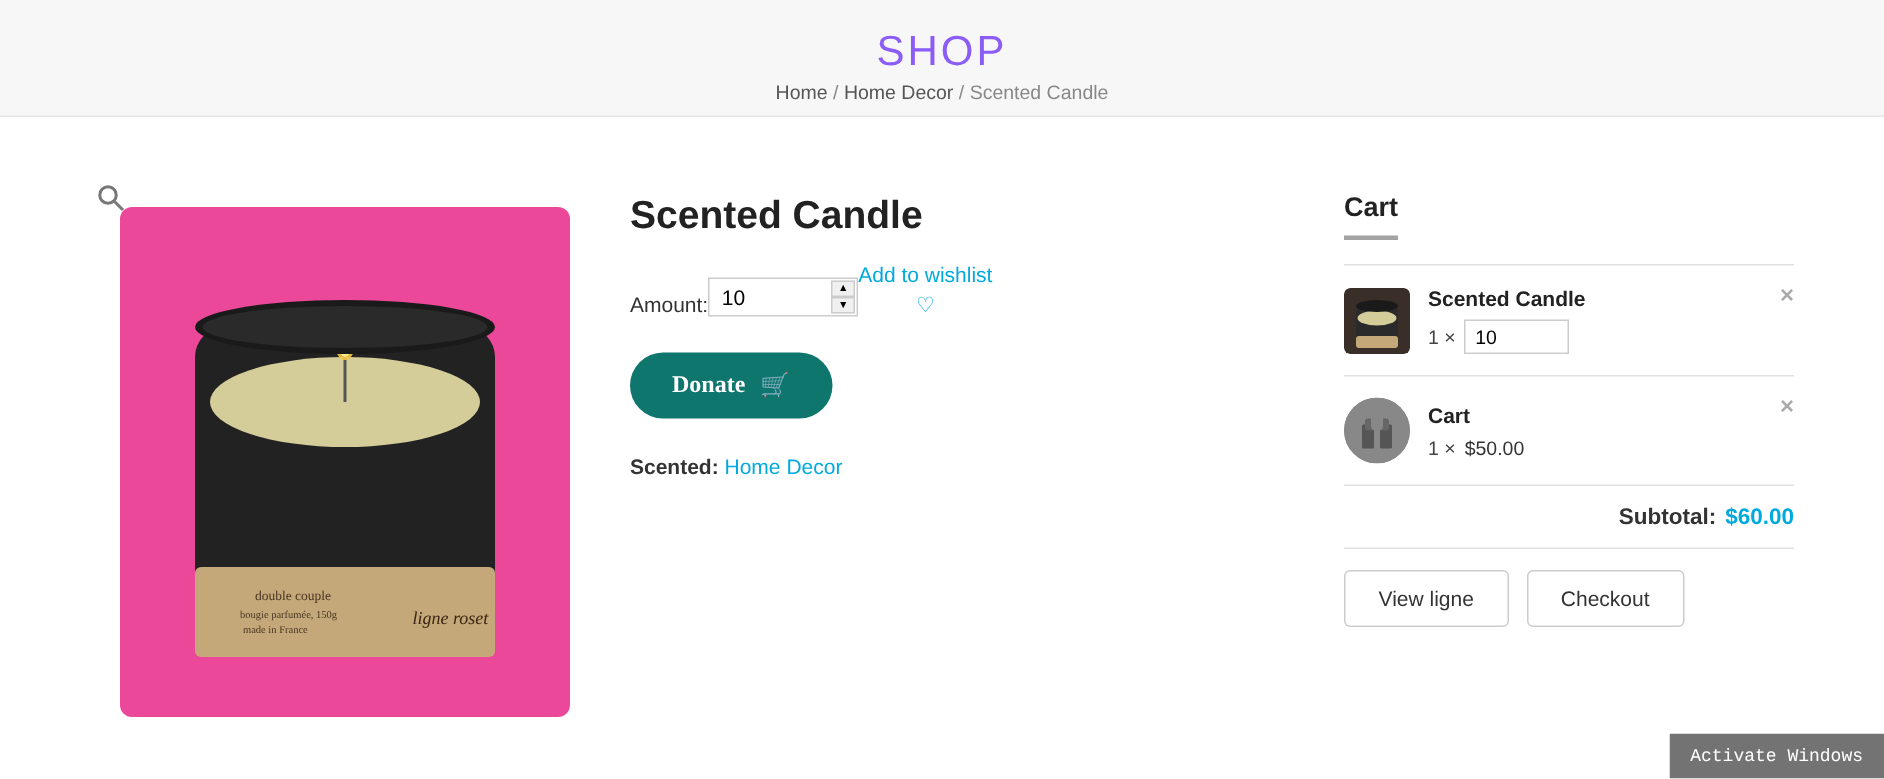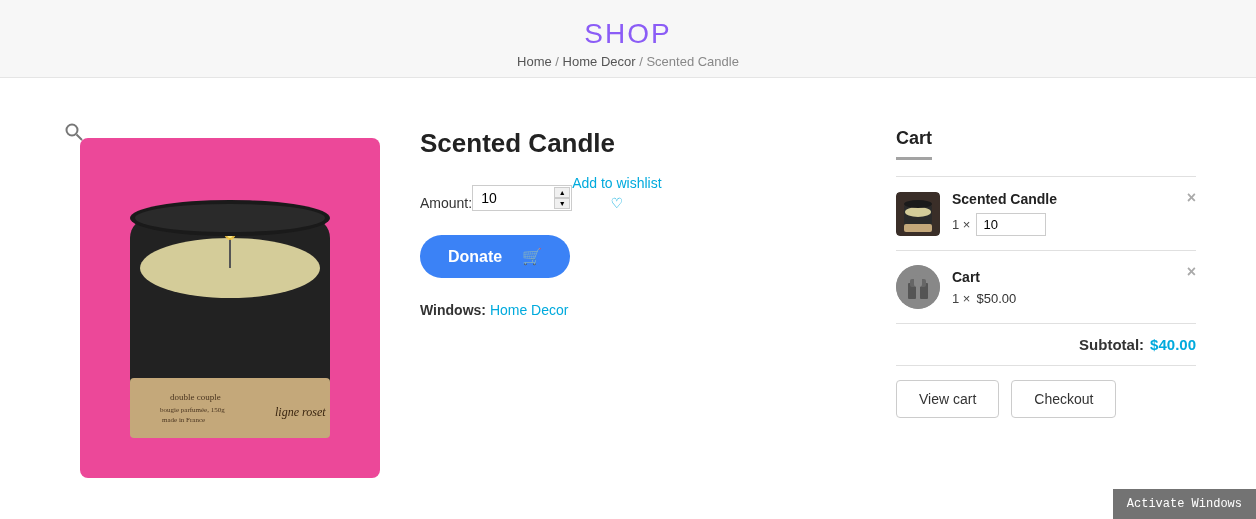--- a/index.html
+++ b/index.html
@@ -134,32 +134,33 @@
       font-size: 14px;
       display: flex;
       align-items: center;
       gap: 4px;
       flex-direction: column;
     }
     .wishlist-heart { color: #00aadd; font-size: 14px; }
 
     
     .donate-btn {
-      background: #3b82f6;
+      background: #0f766e;
       color: #fff;
       border: none;
       padding: 12px 28px;
       font-size: 16px;
       font-weight: bold;
       border-radius: 30px;
       cursor: pointer;
       display: flex;
       align-items: center;
-      gap: 20px;
+      gap: 10px;
       margin-bottom: 24px;
+      font-family: Liberation Serif, serif;
     }
     .cart-icon-btn { font-size: 16px; }
 
     
     .category-row { font-size: 14px; color: #333; }
     .category-link { color: #00aadd; text-decoration: none; }
 
     
     .cart-sidebar {
       width: 300px;
@@ -346,21 +347,21 @@
           <span class="wishlist-heart">♡</span>
         </a>
       </div>
 
       <button class="donate-btn">
         <span>Donate</span>
         <span class="cart-icon-btn">🛒</span>
       </button>
 
       <div class="category-row">
-        <strong>Windows:</strong>
+        <strong>Scented:</strong>
         <a href="#" class="category-link">Home Decor</a>
       </div>
     </div>
   </div>
 
   <div class="cart-sidebar">
     <div class="cart-title">Cart</div>
 
     <div class="cart-items">
 
@@ -406,26 +407,26 @@
             <span class="cart-item-price-text">$50.00</span>
           </div>
         </div>
         <button class="remove-btn">×</button>
       </div>
     </div>
 
     
     <div class="subtotal-row">
       <span class="subtotal-label">Subtotal:</span>
-      <span class="subtotal-amount">$40.00</span>
+      <span class="subtotal-amount">$60.00</span>
     </div>
 
     
     <div class="cart-actions">
-      <button class="view-cart-btn">View cart</button>
+      <button class="view-cart-btn">View ligne</button>
       <button class="checkout-btn">Checkout</button>
     </div>
   </div>
 
 </div>
 
 <div class="watermark">
   <span>Activate Windows</span>
 </div>
 

